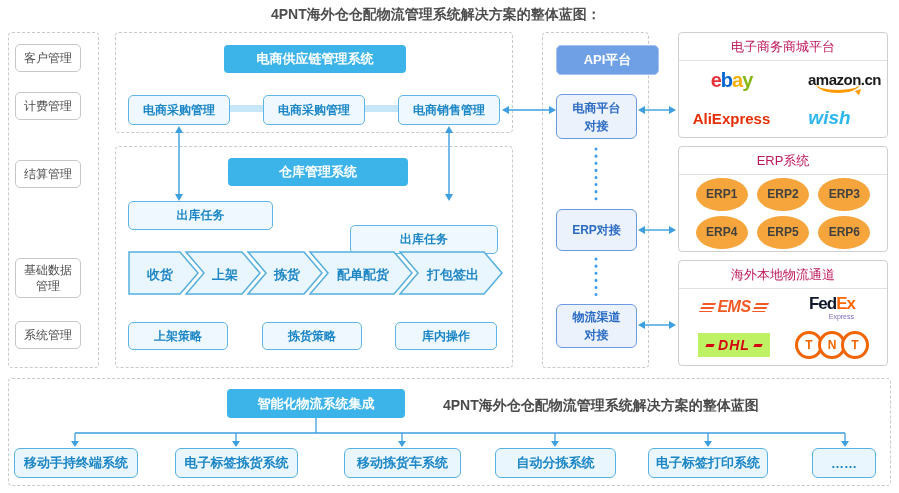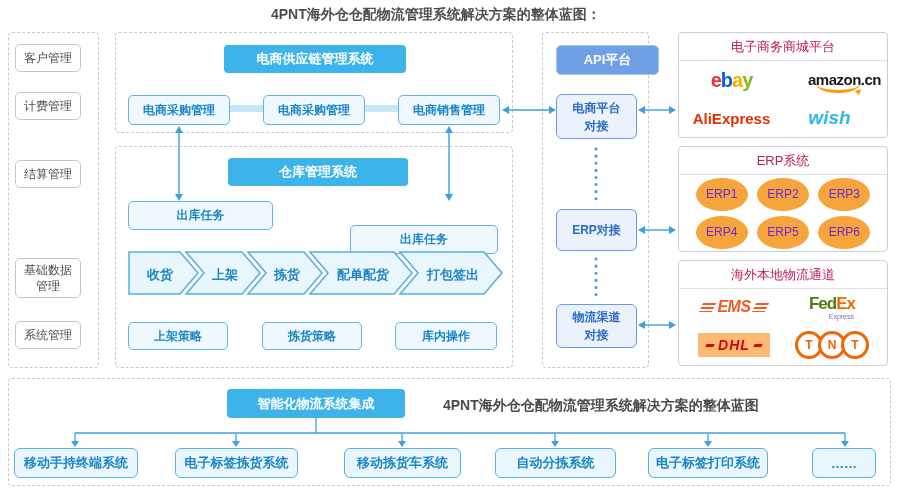--- a/index.html
+++ b/index.html
@@ -19,22 +19,22 @@
   .api-box { background:#ecf2fb; border:1px solid #6c99df; border-radius:6px; color:#2a6bc4; font-size:12px;
              font-weight:bold; display:flex; align-items:center; justify-content:center; text-align:center;
              white-space:pre-line; line-height:1.5; }
   .r-box { background:#fff; border:1px solid #cfcfcf; border-radius:4px; }
   .r-h { height:27px; border-bottom:1px solid #e0e0e0; display:flex; align-items:center; justify-content:center;
          color:#be185d; font-size:13px; }
   .r-grid { display:grid; grid-template-columns:1fr 1fr; align-items:center; justify-items:center;
             height:76px; padding:0 6px; }
   .erp-grid { display:grid; grid-template-columns:1fr 1fr 1fr; align-items:center; justify-items:center;
               height:76px; padding:0 12px; }
-  .erp-pill { width:52px; height:33px; background:#f6a53c; border-radius:50%; color:#6d28d9; font-size:12px;
-              font-weight:normal; display:flex; align-items:center; justify-content:center; }
+  .erp-pill { width:52px; height:33px; background:#f6a53c; border-radius:50%; color:#404040; font-size:12px;
+              font-weight:bold; display:flex; align-items:center; justify-content:center; }
   .bt-box { background:#eaf6fd; border:1px solid #57b2e3; border-radius:6px; color:#1b86c6; font-size:13px;
             font-weight:bold; display:flex; align-items:center; justify-content:center; }
   .caption { font-size:14px; font-weight:600; color:#4a4a4a; }
   .flow-text { font-family:"Liberation Sans", sans-serif; font-size:13px; font-weight:bold; fill:#1e87c4; }
   .chev { fill:#eaf6fd; stroke:#54aede; stroke-width:1.5; }
   
   .ebay { font-size:20px; font-weight:bold; letter-spacing:-1px; }
   .eb-e{color:#e53238} .eb-b{color:#0064d2} .eb-a{color:#f5af02} .eb-y{color:#86b817}
   .amazon-wrap { position:relative; display:inline-block;margin-left:30px; }
   .amazon { font-size:15px; font-weight:bold; color:#1a1a1a; letter-spacing:-0.5px; }
@@ -44,23 +44,23 @@
                   border-left:6px solid #ff9900; border-top:3px solid transparent;
                   border-bottom:3px solid transparent; transform:rotate(-45deg); }
   .alie { font-size:15px; font-weight:bold; color:#e62e04; }
   .wish { font-size:19px; font-weight:bold; font-style:italic; color:#2eb7ec; }
   .ems-wrap { display:flex; align-items:center; gap:3px; }
   .ems { font-size:16px; font-weight:bold; font-style:italic; color:#f15a22; letter-spacing:-0.5px; }
   .stripes { width:13px; height:9px; transform:skewX(-25deg);
              background:repeating-linear-gradient(to bottom,#f15a22 0 2px,transparent 2px 4px); }
   .fedex-wrap { display:inline-block; line-height:1; }
   .fedex-main { font-size:17px; font-weight:bold; letter-spacing:-1px; }
-  .fed{color:#4d7c0f} .fex{color:#ff6600}
+  .fed{color:#0f172a} .fex{color:#ff6600}
   .fedex-exp { font-size:7px; color:#7d6bc0; text-align:right; padding-right:1px; margin-top:1px; }
-  .dhl-wrap { background:#fdba74; padding:4px 8px; display:flex; align-items:center; gap:4px; }
+  .dhl-wrap { background:#bef264; padding:4px 8px; display:flex; align-items:center; gap:4px; }
   .dhl { font-size:14px; font-weight:bold; font-style:italic; color:#d40511; letter-spacing:1px; }
   .dhl-dash { width:8px; height:3px; background:#d40511; transform:skewX(-25deg); }
   .tnt-wrap { display:flex; }
   .tnt-c { width:22px; height:22px; border-radius:50%; background:#fff; border:3px solid #f26500;
            color:#f26500; font-weight:bold; font-size:12px; display:flex; align-items:center;
            justify-content:center; margin-left:-5px; }
   .tnt-c:first-child { margin-left:0; }
 </style>
 </head>
 <body>

